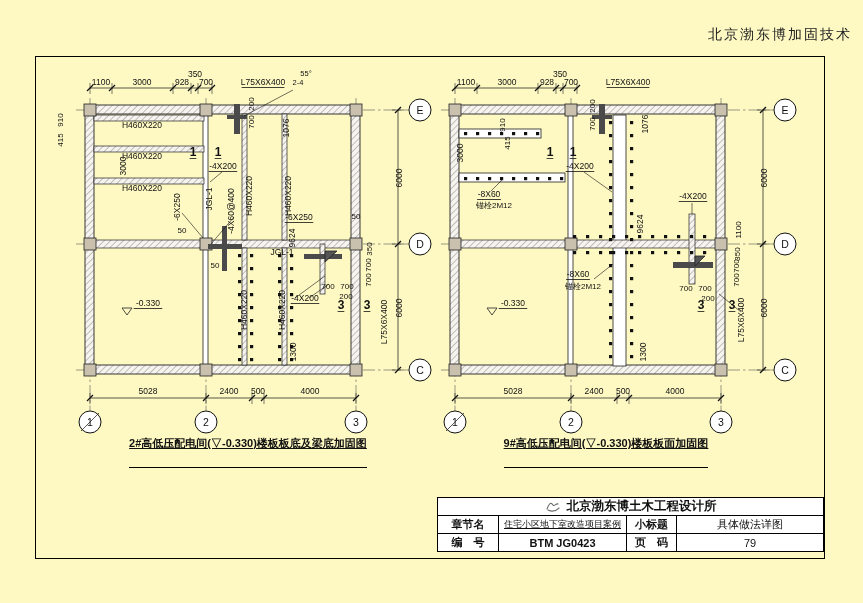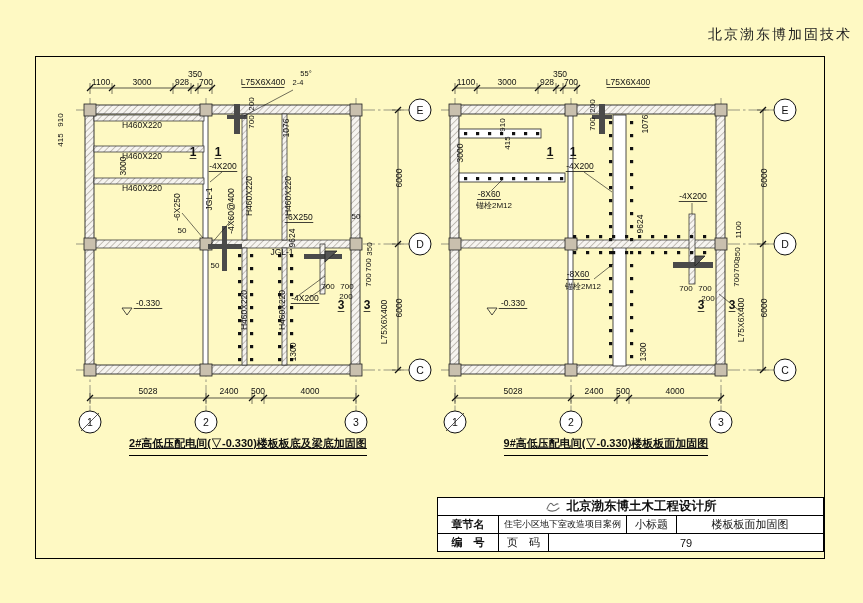--- a/index.html
+++ b/index.html
@@ -3,21 +3,21 @@
 <meta charset="utf-8">
 <style>
   html,body{margin:0;padding:0;background:#fff;}
   .page{position:relative;width:863px;height:603px;background:#fef9c3;overflow:hidden;
         font-family:"Liberation Sans",sans-serif;color:#111;}
   .hdr-right{position:absolute;left:600px;top:26px;width:252px;text-align:right;
         font-family:"Liberation Serif",serif;font-size:14px;letter-spacing:2px;color:#222;}
   .frame{position:absolute;left:35px;top:56px;width:790px;height:503px;border:1.6px solid #000;box-sizing:border-box;}
   svg.plan{position:absolute;top:58px;width:400px;height:390px;overflow:visible;}
   .caption{position:absolute;top:436px;width:244px;text-align:center;font-size:11px;font-weight:700;}
-  .caption span{text-decoration:underline;border-bottom:1.5px solid #000;padding-bottom:6px;}
+  .caption span{text-decoration:underline;border-bottom:1.5px solid #000;padding-bottom:18px;}
   
   .grid{stroke:#555;stroke-width:.6;stroke-dasharray:12 3 2.5 3;fill:none;}
   .wall{fill:url(#hatch);stroke:#222;stroke-width:.9;}
   .outline{fill:#fff;stroke:#222;stroke-width:.8;}
   .beam{fill:url(#hatch);stroke:#222;stroke-width:.7;}
   .col{fill:#c9c0ae;stroke:#222;stroke-width:.8;}
   .bar{fill:#4a4a4a;}
   .sq{fill:#111;}
   .dim{stroke:#111;stroke-width:.7;fill:none;}
   .ext{stroke:#111;stroke-width:.55;}
@@ -32,23 +32,23 @@
         background:#fff;box-sizing:content-box;}
   .tb-row{display:flex;height:17px;align-items:stretch;}
   .tb-row + .tb-row{border-top:1px solid #000;}
   .tb-head{justify-content:center;align-items:center;gap:6px;font-size:12.5px;font-weight:700;
         font-family:"Liberation Serif",serif;}
   .tb-cell{border-left:1px solid #000;display:flex;align-items:center;justify-content:center;
         font-size:11px;box-sizing:border-box;}
   .tb-cell:first-child{border-left:none;text-align:right;}
   .c1{width:60px;font-weight:700;}
   .c2{width:128px;}
-  .c3{width:50px;font-weight:400;}
+  .c3{width:50px;font-weight:700;}
   .c4{flex:1;}
-  .small{font-size:9px;}
+  .small{font-size:9px;text-decoration:underline;}
   .bold{font-weight:700;}
   .logo svg{display:block;}
 </style>
 </head>
 <body>
 
 <svg width="0" height="0" style="position:absolute" aria-hidden="true">
   <defs>
     <pattern id="hatch" width="4.5" height="4.5" patternTransform="rotate(45)" patternUnits="userSpaceOnUse">
       <rect width="4.5" height="4.5" fill="#f6f4f0"></rect>
@@ -468,22 +468,23 @@
         <svg width="16" height="13" viewBox="0 0 16 13">
           <path d="M2 9 C4 3,6 2,8 5 C9 7,11 3,13 4 M3 10 C7 12,11 11,14 8" fill="none" stroke="#6b6b6b" stroke-width="1.1" stroke-linecap="round"></path>
         </svg>
       </span>
       <span>北京渤东博土木工程设计所</span>
     </div>
     <div class="tb-row">
       <div class="tb-cell c1">章节名</div>
       <div class="tb-cell c2 small">住宅小区地下室改造项目案例</div>
       <div class="tb-cell c3">小标题</div>
-      <div class="tb-cell c4">楼板板面加固图</div>
+      <div class="tb-cell c4">具体做法详图</div>
     </div>
     <div class="tb-row">
       <div class="tb-cell c1">编　号</div>
+      <div class="tb-cell c2 bold">BTM JG0423</div>
       <div class="tb-cell c3">页　码</div>
       <div class="tb-cell c4">79</div>
     </div>
   </div>
 
 </div>
 
 </body></html>

